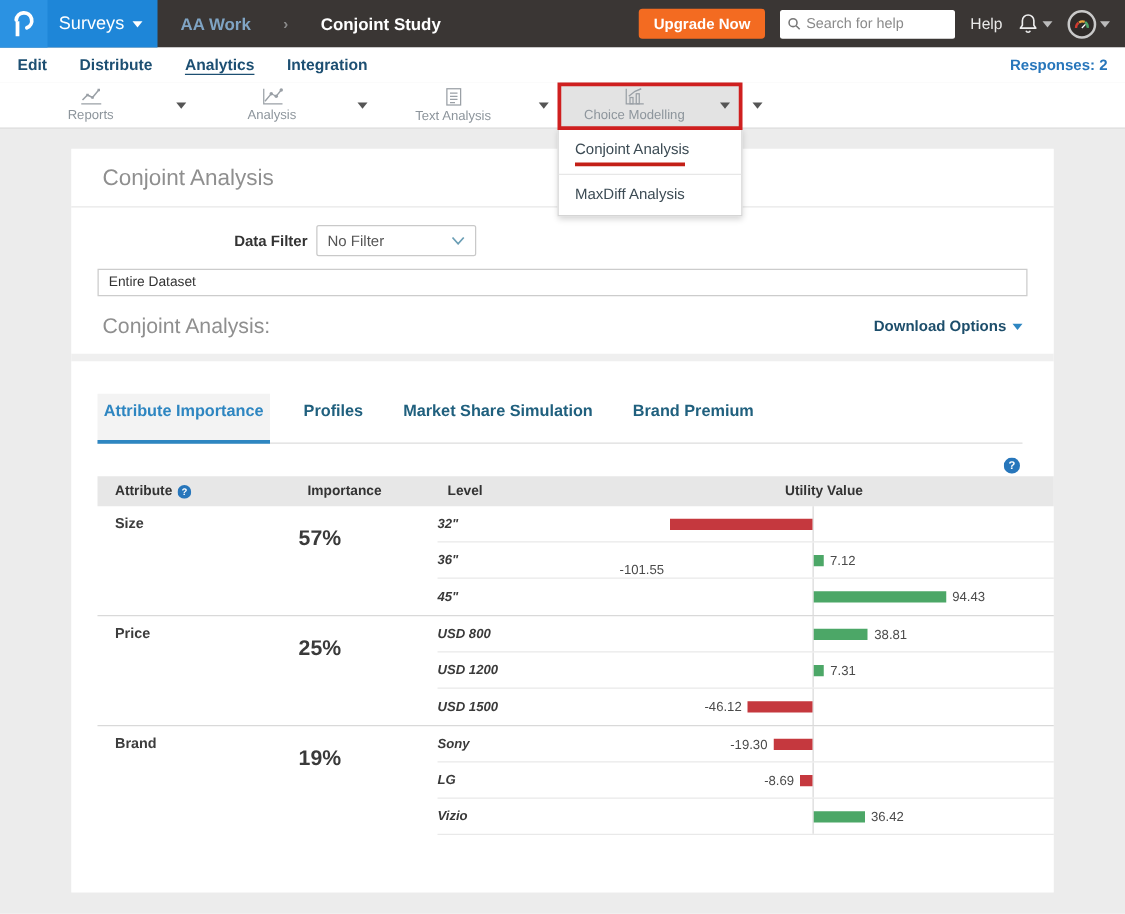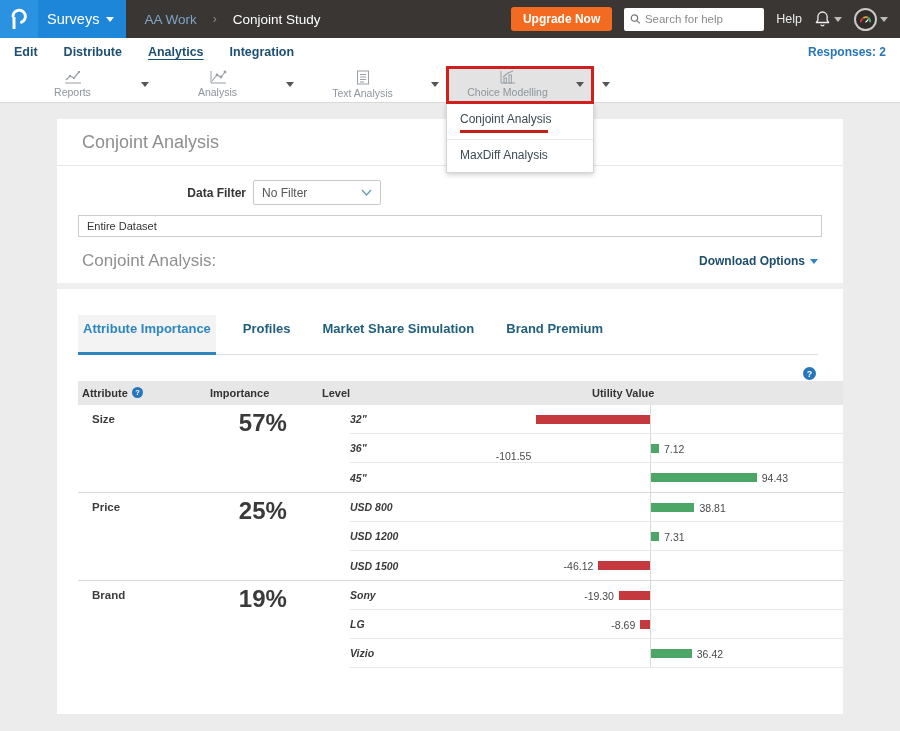--- a/index.html
+++ b/index.html
@@ -11,21 +11,21 @@
     position: relative;
   }
   
   .topbar { height: 38px; background: #3a3634; display: flex; align-items: center; color: #fff; justify-content: space-between; }
   .brand { background: #1e86d8; height: 38px; display: flex; align-items: center; padding-right: 12px; }
   .logo-tile { width: 38px; height: 38px; background: #2b92e2; display: flex; align-items: center; justify-content: center; }
   .brand-label { font-size: 14.5px; margin: 0 7px 0 9px; }
   .caret { width: 0; height: 0; border-left: 4px solid transparent; border-right: 4px solid transparent; border-top: 5px solid #fff; display: inline-block; }
   .caret.dark { border-top-color: #555; }
   .caret.blue { border-top-color: #2e86c1; }
-  .breadcrumb { display: flex; align-items: center; margin-left: 18px; font-size: 13.5px; gap: 16px; }
+  .breadcrumb { display: flex; align-items: center; margin-left: 18px; font-size: 13.5px; gap: 26px; font-weight: bold; }
   .bc-parent { color: #7fa4c4; }
   .bc-sep { color: #8a8a8a; font-size: 12px; }
   .bc-current { color: #ffffff; }
   .topbar-right { margin-left: auto; display: flex; align-items: center; gap: 12px; padding-right: 12px; }
   .upgrade-btn { background: #f36b21; color: #fff; font-size: 12px; font-weight: bold; padding: 5px 12px; border-radius: 3px; border: none; cursor: pointer; }
   .search-box { background: #fff; border-radius: 2px; width: 140px; height: 23px; display: flex; align-items: center; padding: 0 6px; gap: 4px; }
   .search-box input { border: none; outline: none; width: 100%; font-size: 11.5px; color: #444; font-family: "Liberation Sans", sans-serif; }
   .search-box input::placeholder { color: #8a8a8a; }
   .help-label { font-size: 12.5px; color: #e9e9e9; }
   .icon-group { display: flex; align-items: center; gap: 3px; }
@@ -59,28 +59,28 @@
   .section-title { font-size: 17px; color: #8f8f8f; }
   .download-link { margin-left: auto; font-size: 12px; font-weight: bold; color: #1d4e6b; display: flex; align-items: center; gap: 5px; cursor: pointer; }
   .divider-band { height: 6px; background: #efefef; }
   .tabs { margin: 26px 25px 0 21px; border-bottom: 1px solid #ddd; display: flex; gap: 22px; }
   .tab { padding: 6px 5px 8px; font-size: 13px; font-weight: bold; color: #20607e; cursor: pointer; }
   .tab.active { color: #2e86c1; background: #f3f3f3; border-bottom: 3px solid #2e86c1; margin-bottom: -1px; padding-bottom: 16px; }
   .help-row { text-align: right; padding: 9px 27px 4px 0; height: 26px; }
   
   .ci-table { margin-left: 21px; width: calc(100% - 21px); font-size: 11px; }
   .t-head { display: flex; background: #e7e7e7; height: 24px; align-items: center; font-weight: bold; color: #333; }
-  .h-attr { width: 132px; padding-left: 4px; display: flex; gap: 4px; }
+  .h-attr { width: 168px; padding-left: 14px; display: flex; align-items: center; gap: 4px; }
   .h-imp { width: 112px; }
   .h-level { width: 190px; }
   .h-util { flex: 1; padding-left: 80px; }
   .t-group { display: flex; }
   .t-group.sep { border-bottom: 1px solid #d9d9d9; }
   .g-attr { width: 162px; padding: 8px 0 0 14px; font-size: 11.5px; font-weight: bold; color: #3d3d3d; }
-  .g-imp { width: 112px; padding-top: 4px; font-size: 24px; font-weight: bold; color: #3a3a3a; }
+  .g-imp { width: 112px; padding-top: 16px; font-size: 17px; font-weight: bold; color: #3a3a3a; }
   .g-levels { flex: 1; display: flex; flex-direction: column; }
   .level-row { height: 29px; display: flex; align-items: center; border-bottom: 1px solid #e9e9e9; }
   .t-group.sep .level-row:last-child { border-bottom: none; }
   .lv-label { width: 190px; font-size: 10.5px; font-weight: bold; font-style: italic; color: #3a3a3a; }
   .lv-chart { position: relative; width: 303px; height: 100%; }
   .axis-line { position: absolute; left: 110px; top: 0; bottom: 0; width: 1px; background: #d9d9d9; }
   .bar { position: absolute; top: 10px; height: 9px; }
   .bar.pos { background: #4ca767; }
   .bar.neg { background: #c5383e; }
   .bar-value { position: absolute; top: 9px; font-size: 10.5px; color: #4a4a4a; white-space: nowrap; }

